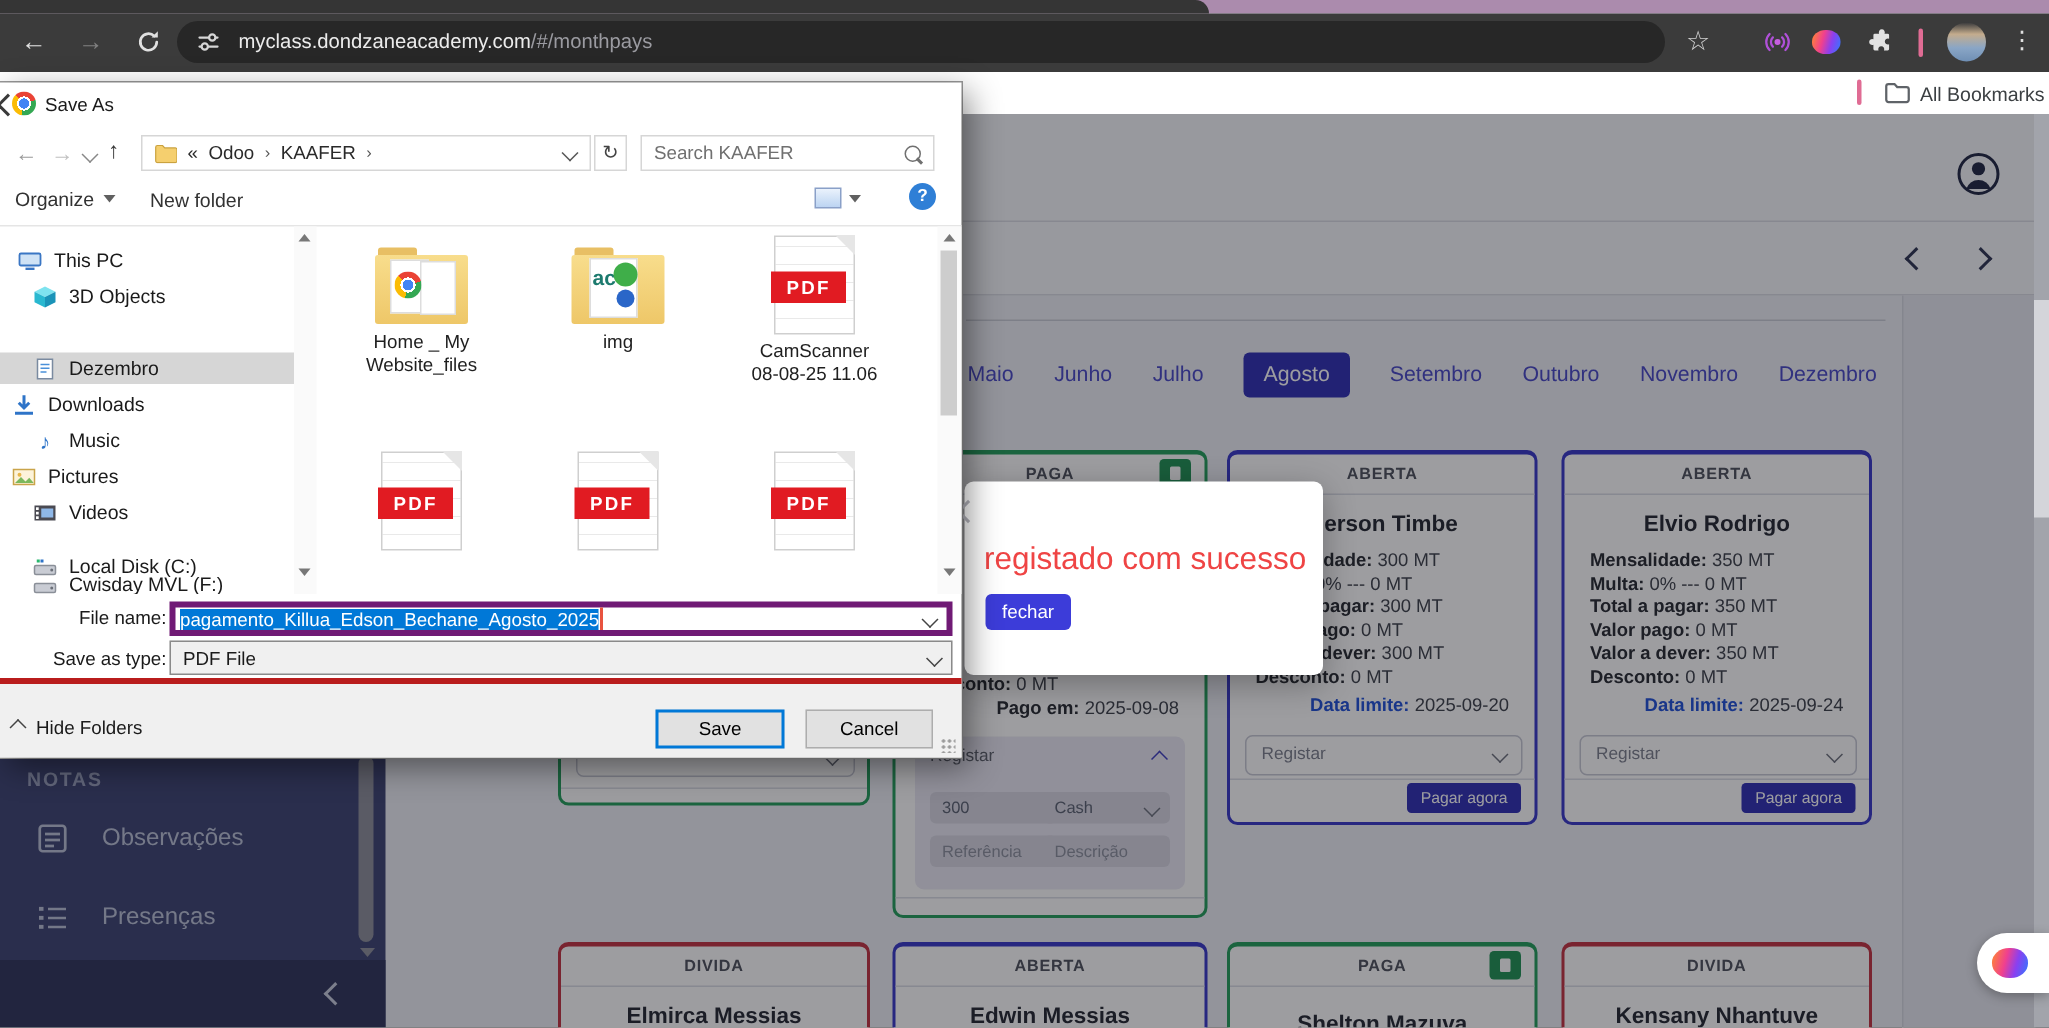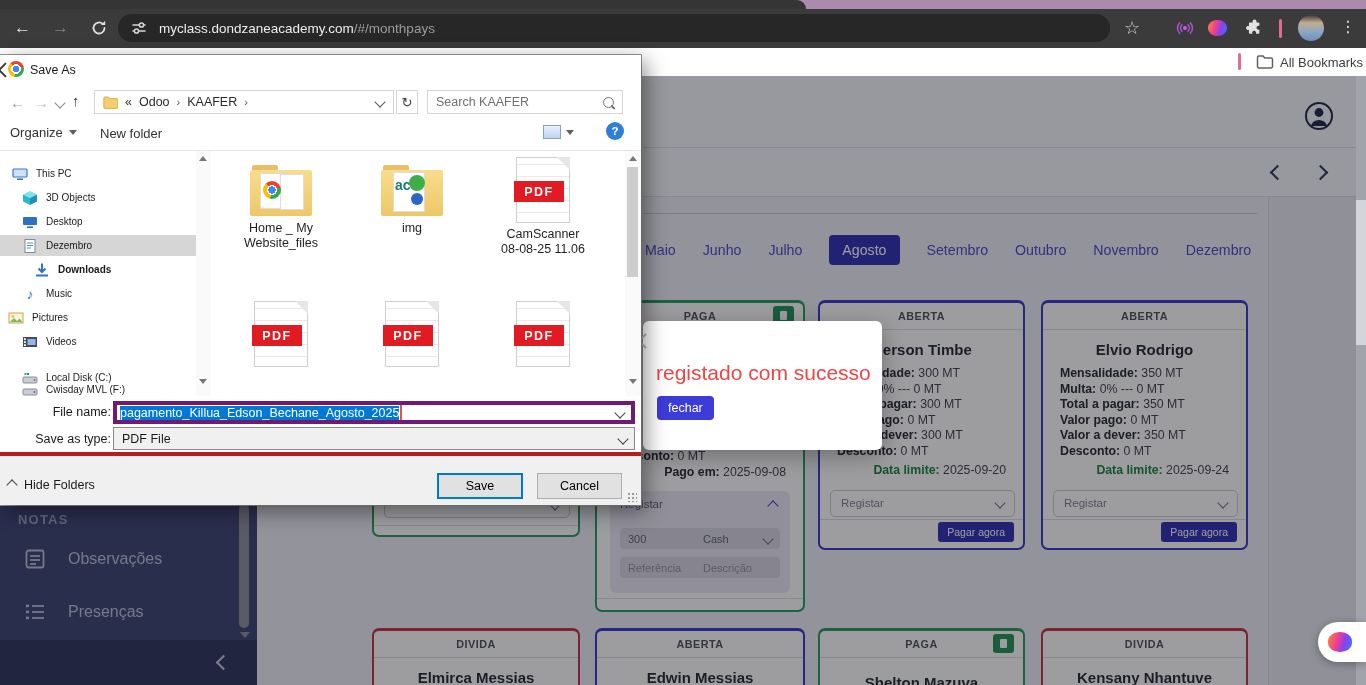--- a/index.html
+++ b/index.html
@@ -49,21 +49,21 @@
   .chead{position:relative;height:26px;border-bottom:1px solid #dadce6;display:flex;align-items:center;justify-content:center;
     font-size:10.8px;font-weight:bold;letter-spacing:.5px;color:#4b4f5a;}
   .pga-btn{position:absolute;right:9px;top:3px;width:21px;height:19px;background:#1d9152;border-radius:3px;
     display:flex;align-items:center;justify-content:center;}
   .pga-btn i{display:block;width:7px;height:9px;background:#fff;border-radius:1px;}
   .cname{margin-top:11px;text-align:center;font-weight:bold;font-size:15px;color:#1f232e;}
   .cfields{margin-top:8px;padding:0 17px;font-size:12.3px;color:#3a3e48;}
   .cfields .frow{line-height:15.6px;white-space:nowrap;}
   .cfields b{color:#23262e;}
   .limitrow{margin-top:3px;padding:0 17px;text-align:right;font-size:12.3px;color:#3a3e48;line-height:14px;}
-  .limitrow b{color:#15803d;}
+  .limitrow b{color:#1d4ed8;}
   .select{height:27px;border:1px solid #c6c8d4;border-radius:5px;background:#fff;
     display:flex;align-items:center;justify-content:space-between;padding:0 10px;box-sizing:border-box;}
   .select .sel-label{font-size:11.5px;color:#7a7e8c;}
   .csep{position:absolute;left:0;right:0;height:0;border-top:1px solid #dadce6;}
   .paybtn{position:absolute;right:9px;bottom:6px;background:#2b2bb4;color:#fff;border:none;border-radius:3px;
     font-size:10.5px;padding:4px 9px;font-family:inherit;cursor:pointer;}
   .panel{position:absolute;left:13px;right:13px;top:188px;height:102px;background:#eae9f4;border-radius:6px;}
   .panel .ptitle{position:absolute;left:10px;top:7px;font-size:11.5px;color:#5a5e6a;}
   .pinput{position:absolute;height:21px;width:85px;background:#d7d6e2;border-radius:4px;font-size:11px;color:#596070;
     display:flex;align-items:center;padding:0 8px;box-sizing:border-box;justify-content:space-between;}
@@ -118,21 +118,21 @@
   .win-chev-down{display:inline-block;width:0;height:0;border-left:4px solid transparent;border-right:4px solid transparent;border-top:5px solid #606060;}
   #dlg-help{left:606px;top:67px;width:18px;height:18px;border-radius:50%;background:#2f7fd6;color:#fff;
     font-weight:bold;font-size:11.5px;display:flex;align-items:center;justify-content:center;}
   #view-icon{width:18px;height:14px;border:1px solid #8aa0c8;background:linear-gradient(#eaf2fc,#bcd4f2);box-sizing:border-box;}
 
   
   #dlg-tree{left:0;top:96px;width:196px;height:245px;overflow:hidden;}
   .trow{position:absolute;left:0;width:196px;height:21px;display:flex;align-items:center;}
   .trow.sel{background:#d6d6d6;}
   .trow .ticon{width:16px;height:16px;margin-right:8px;flex:none;}
-  .trow span{font-size:10px;color:#1a1a1a;white-space:nowrap;}
+  .trow span{font-size:13px;color:#1a1a1a;white-space:nowrap;}
   #tree-scroll{left:196px;top:96px;width:15px;height:245px;background:#fafafa;}
   .tri-up{width:0;height:0;border-left:4px solid transparent;border-right:4px solid transparent;border-bottom:5px solid #777;}
   .tri-down{width:0;height:0;border-left:4px solid transparent;border-right:4px solid transparent;border-top:5px solid #777;}
 
   
   #dlg-files{left:212px;top:96px;width:412px;height:245px;overflow:hidden;}
   .fcell{position:absolute;width:130px;text-align:center;}
   .flabel{font-size:12.5px;color:#1f1f1f;line-height:15px;margin-top:4px;}
   .pdficon{position:relative;width:54px;height:66px;margin:0 auto;background:
     repeating-linear-gradient(#fff 0 6px,#e9e9e9 6px 7px,#fff 7px 12px);background-color:#fff;
@@ -466,37 +466,30 @@
         <span>This PC</span>
       </div>
       <div class="trow" style="top:36px;padding-left:22px;">
         <svg class="ticon" viewBox="0 0 16 16">
             <polygon points="8,1 15,4.5 8,8 1,4.5" fill="#7ee3ef"></polygon>
             <polygon points="1,4.5 8,8 8,15 1,11.5" fill="#29b8d0"></polygon>
             <polygon points="15,4.5 8,8 8,15 15,11.5" fill="#1a93b8"></polygon>
           </svg>
         <span>3D Objects</span>
       </div>
-      <div class="trow" style="top:60px;padding-left:22px;">
-        <svg class="ticon" viewBox="0 0 16 16">
-            <rect x="1" y="3" width="14" height="8" rx="1" fill="#2f6fc0"></rect>
-            <rect x="5" y="12.4" width="6" height="1.6" fill="#2f6fc0"></rect>
-          </svg>
-        <span>Desktop</span>
-      </div>
       <div class="trow sel" style="top:84px;padding-left:22px;">
         <svg class="ticon" viewBox="0 0 16 16">
             <rect x="3" y="1.5" width="10" height="13" fill="#fff" stroke="#7a8aa0" stroke-width="1"></rect>
             <line x1="5" y1="5" x2="11" y2="5" stroke="#4a90d9" stroke-width="1"></line>
             <line x1="5" y1="7.5" x2="11" y2="7.5" stroke="#4a90d9" stroke-width="1"></line>
             <line x1="5" y1="10" x2="9" y2="10" stroke="#4a90d9" stroke-width="1"></line>
           </svg>
         <span>Dezembro</span>
       </div>
-      <div class="trow" style="top:108px;padding-left:34px;font-weight:bold;">
+      <div class="trow" style="top:108px;padding-left:8px;">
         <svg class="ticon" viewBox="0 0 16 16">
             <path d="M8 1.5v8M4.5 6.5 8 10l3.5-3.5" stroke="#2e74c8" stroke-width="2" fill="none"></path>
             <path d="M2 12.5h12v2H2z" fill="#2e74c8"></path>
           </svg>
         <span>Downloads</span>
       </div>
       <div class="trow" style="top:132px;padding-left:22px;">
         <span class="ticon" style="color:#2e74c8;font-size:14px;line-height:16px;text-align:center;">♪</span>
         <span>Music</span>
       </div>

